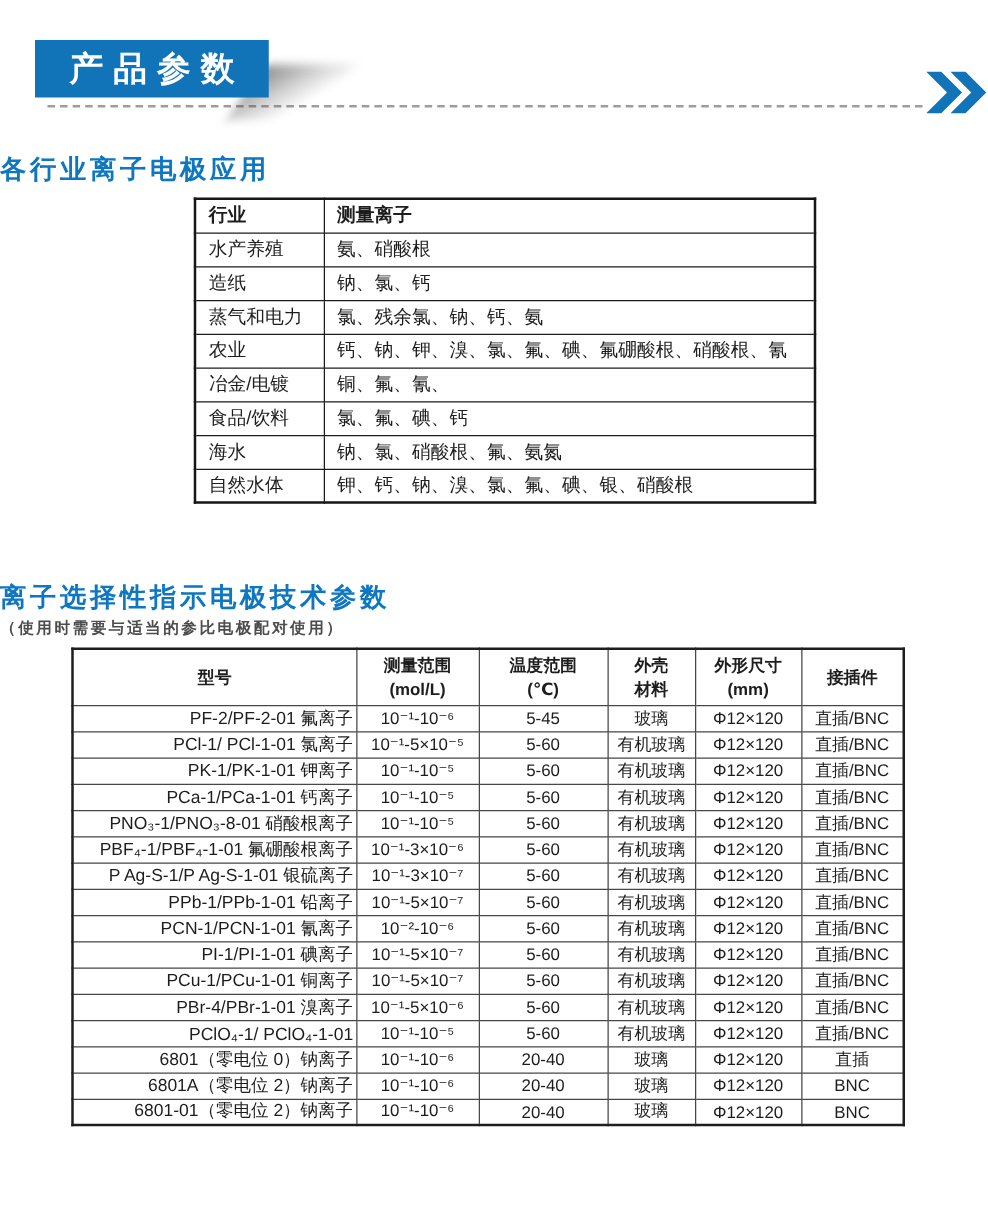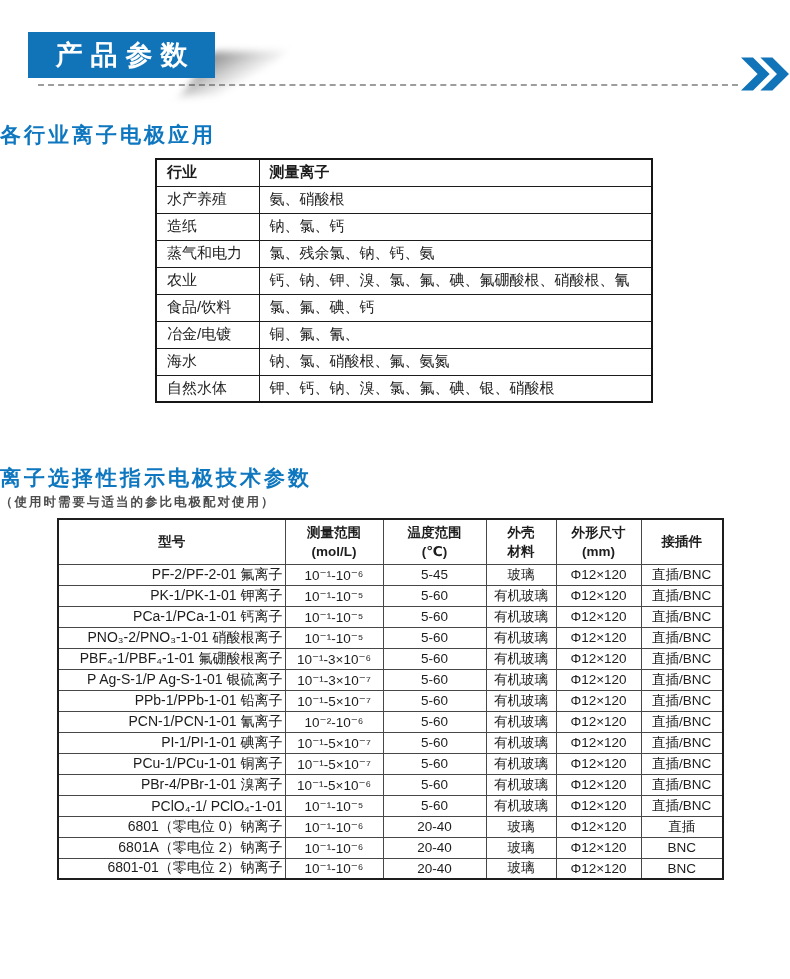--- a/index.html
+++ b/index.html
@@ -100,26 +100,26 @@
       </tr>
       <tr>
         <td>蒸气和电力</td>
         <td>氯、残余氯、钠、钙、氨</td>
       </tr>
       <tr>
         <td>农业</td>
         <td>钙、钠、钾、溴、氯、氟、碘、氟硼酸根、硝酸根、氰</td>
       </tr>
       <tr>
+        <td>冶金/电镀</td>
+        <td>铜、氟、氰、</td>
+      </tr>
+      <tr>
         <td>食品/饮料</td>
         <td>氯、氟、碘、钙</td>
-      </tr>
-      <tr>
-        <td>冶金/电镀</td>
-        <td>铜、氟、氰、</td>
       </tr>
       <tr>
         <td>海水</td>
         <td>钠、氯、硝酸根、氟、氨氮</td>
       </tr>
       <tr>
         <td>自然水体</td>
         <td>钾、钙、钠、溴、氯、氟、碘、银、硝酸根</td>
       </tr>
     </tbody>
@@ -165,37 +165,45 @@
   <tbody>
       <tr>
         <td>PF-2/PF-2-01 氟离子</td>
         <td>10⁻¹-10⁻⁶</td>
         <td>5-45</td>
         <td>玻璃</td>
         <td>Φ12×120</td>
         <td>直插/BNC</td>
       </tr>
       <tr>
+        <td>PCl-1/ PCl-1-01 氯离子</td>
+        <td>10⁻¹-5×10⁻⁵</td>
+        <td>5-60</td>
+        <td>有机玻璃</td>
+        <td>Φ12×120</td>
+        <td>直插/BNC</td>
+      </tr>
+      <tr>
         <td>PK-1/PK-1-01 钾离子</td>
         <td>10⁻¹-10⁻⁵</td>
         <td>5-60</td>
         <td>有机玻璃</td>
         <td>Φ12×120</td>
         <td>直插/BNC</td>
       </tr>
       <tr>
         <td>PCa-1/PCa-1-01 钙离子</td>
         <td>10⁻¹-10⁻⁵</td>
         <td>5-60</td>
         <td>有机玻璃</td>
         <td>Φ12×120</td>
         <td>直插/BNC</td>
       </tr>
       <tr>
-        <td>PNO₃-2/PNO₃-1-01 硝酸根离子</td>
+        <td>PNO₃-1/PNO₃-8-01 硝酸根离子</td>
         <td>10⁻¹-10⁻⁵</td>
         <td>5-60</td>
         <td>有机玻璃</td>
         <td>Φ12×120</td>
         <td>直插/BNC</td>
       </tr>
       <tr>
         <td>PBF₄-1/PBF₄-1-01 氟硼酸根离子</td>
         <td>10⁻¹-3×10⁻⁶</td>
         <td>5-60</td>

